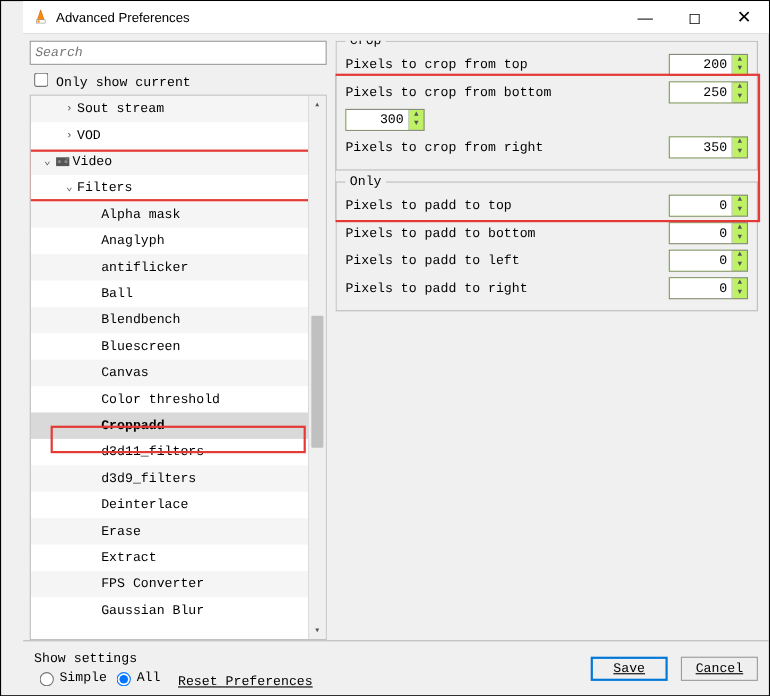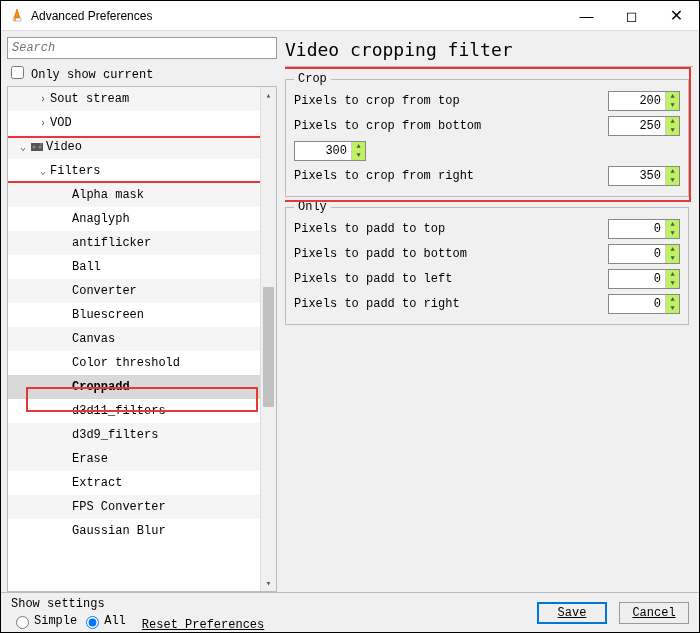--- a/index.html
+++ b/index.html
@@ -1,17 +1,17 @@
 <!DOCTYPE html>
 <html><head>
 <meta charset="utf-8">
 <style>
   * { box-sizing: border-box; font-family: "Consolas", "Courier New", monospace; }
   body { margin: 0; background: #fff; font-size: 12px; }
-  .window { width: 700px; height: 633px; border: 1px solid #000; background: #f0f0f0; display: flex; flex-direction: column; }
+  .window { width: 700px; height: 633px; border: 1px solid #000; background: #f0f0f0; display: flex; flex-direction: column; padding-left: 20px; }
   .titlebar { height: 30px; background: #fff; display: flex; align-items: center; padding-left: 8px; border-bottom: 1px solid #ddd; }
   .titlebar-icon { width: 16px; height: 16px; margin-right: 6px; }
   .titlebar-title { font-family: "Segoe UI", sans-serif; font-size: 12px; flex: 1; }
   .win-btns { display: flex; height: 100%; }
   .win-btn { width: 45px; display:flex; align-items:center; justify-content:center; font-family: "Segoe UI", sans-serif; font-size: 14px; }
   .win-btn.close { font-size: 16px; }
   .content { flex: 1; display: flex; padding: 6px 6px 0 6px; gap: 8px; overflow: hidden; }
   .left-pane { width: 270px; display: flex; flex-direction: column; }
   .search { width: 100%; height: 22px; border: 1px solid #999; padding: 2px 4px; font-style: italic; color: #888; background: #fff; font-family: Liberation Mono, monospace; font-size: 12px; }
   .only-current { display: flex; align-items: flex-end; gap: 4px; margin: 4px 0 4px 0; }
@@ -35,21 +35,21 @@
   .panel-title { font-size: 18px; font-family: "Consolas", monospace; padding: 2px 0 6px 0; border-bottom: 1px solid #bbb; margin-bottom: 12px; }
   .group { border: 1px solid #bbb; margin: 0 4px 10px 0; padding: 8px; position: relative; }
   .group-legend { position: absolute; top: -8px; left: 8px; background: #f0f0f0; padding: 0 4px; font-size: 12px; }
   .field-row { display: flex; align-items: center; height: 25px; margin-bottom: 0; }
   .field-label { flex: 1; }
   .spinner { display: flex; height: 20px; border: 1px solid #888; background: #bef264; }
   .spinner input { width: 56px; border: none; text-align: right; padding-right: 4px; font-family: inherit; font-size: 12px; outline: none; }
   .spin-btns { width: 14px; display: flex; flex-direction: column; border-left: 1px solid #ccc; }
   .spin-up, .spin-down { flex:1; font-size: 7px; line-height: 1; display:flex; align-items:center; justify-content:center; color:#555; }
   .red-box.crop { top: 30px; left: -2px; right: 2px; height: 135px; }
-  .footer { height: 40px; border-top: 1px solid #bbb; display: flex; align-items: center; padding: 0 10px; gap: 12px; }
+  .footer { height: 50px; border-top: 1px solid #bbb; display: flex; align-items: center; padding: 0 10px; gap: 12px; }
   .show-settings { display:flex; flex-direction:column; gap:2px; }
   .radio-row { display: flex; gap: 4px; align-items: center; }
   .radio-row label { display:flex; align-items:center; gap:2px; }
   .reset-link { text-decoration: underline; cursor: pointer; margin-left: 4px; margin-top: 24px; }
   .footer-spacer { flex: 1; }
   .btn { min-width: 70px; height: 22px; border: 1px solid #999; background: #efefef; font-family: inherit; font-size: 12px; text-decoration: underline; padding: 0 12px; cursor: pointer; }
   .btn.primary { border: 2px solid #0078d7; }
 </style>
 </head>
 <body>
@@ -123,21 +123,21 @@
               <div class="tree-row stripe">
                 <span class="indent" style="width:58px"></span>
                 <span class="tree-label">antiflicker</span>
               </div>
               <div class="tree-row">
                 <span class="indent" style="width:58px"></span>
                 <span class="tree-label">Ball</span>
               </div>
               <div class="tree-row stripe">
                 <span class="indent" style="width:58px"></span>
-                <span class="tree-label">Converter</span>
+                <span class="tree-label">Blendbench</span>
               </div>
               <div class="tree-row">
                 <span class="indent" style="width:58px"></span>
                 <span class="tree-label">Bluescreen</span>
               </div>
               <div class="tree-row stripe">
                 <span class="indent" style="width:58px"></span>
                 <span class="tree-label">Canvas</span>
               </div>
               <div class="tree-row">
@@ -148,20 +148,24 @@
                 <span class="indent" style="width:58px"></span>
                 <span class="tree-label">Croppadd</span>
               </div>
               <div class="tree-row">
                 <span class="indent" style="width:58px"></span>
                 <span class="tree-label">d3d11_filters</span>
               </div>
               <div class="tree-row stripe">
                 <span class="indent" style="width:58px"></span>
                 <span class="tree-label">d3d9_filters</span>
+              </div>
+              <div class="tree-row">
+                <span class="indent" style="width:58px"></span>
+                <span class="tree-label">Deinterlace</span>
               </div>
               <div class="tree-row stripe">
                 <span class="indent" style="width:58px"></span>
                 <span class="tree-label">Erase</span>
               </div>
               <div class="tree-row">
                 <span class="indent" style="width:58px"></span>
                 <span class="tree-label">Extract</span>
               </div>
               <div class="tree-row stripe">
@@ -176,21 +180,20 @@
         </div>
         <div class="scrollbar">
           <div class="scroll-up">▴</div>
           <div class="scroll-thumb"></div>
           <div class="scroll-down" style="position:absolute;bottom:0;left:0;right:0">▾</div>
         </div>
       </div>
     </div>
 
     <div class="right-pane">
-      <div class="panel-title">Video cropping filter</div>
       <div class="red-box crop"></div>
 
       <div class="group">
         <span class="group-legend">Crop</span>
         <div class="field-row">
           <span class="field-label">Pixels to crop from top</span>
           <div class="spinner">
               <input value="200" style="">
               <div class="spin-btns">
                 <div class="spin-up">▲</div>

